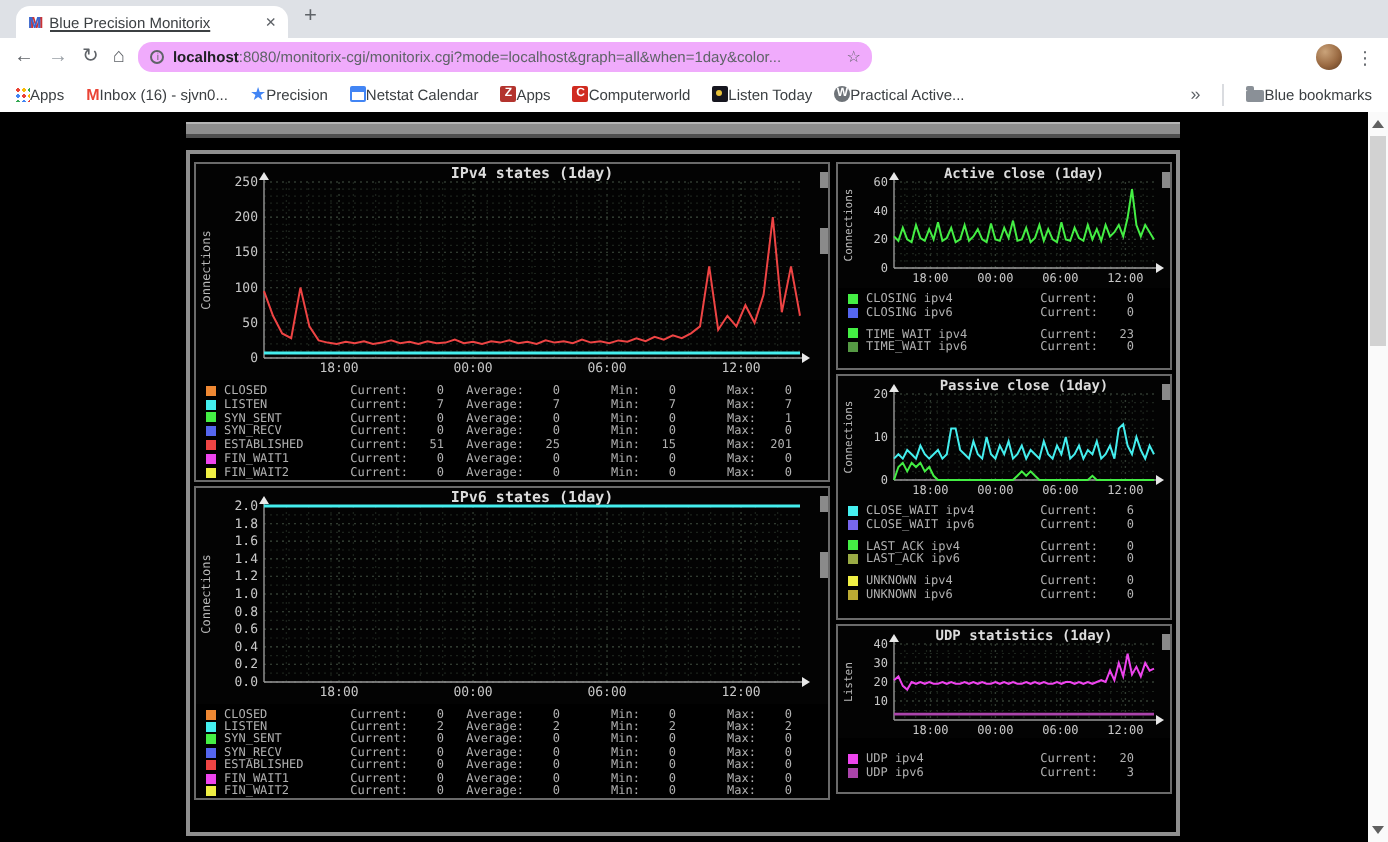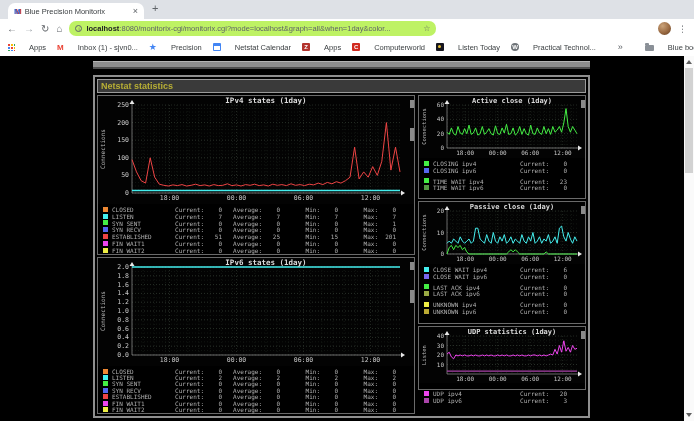--- a/index.html
+++ b/index.html
@@ -3,36 +3,36 @@
 <meta charset="utf-8">
 <style>
   html,body{margin:0;padding:0;}
   body{width:694px;height:421px;overflow:hidden;background:#000;font-family:"Liberation Sans",sans-serif;position:relative;}
 
   
   .browser{position:absolute;top:0;left:0;width:694px;height:56px;background:#fff;}
   .tabstrip{height:19px;background:#dee1e6;position:relative;}
   .tab{position:absolute;left:8px;top:3px;width:136px;height:16px;background:#fff;border-radius:7px 7px 0 0;display:flex;align-items:center;padding:0 6px;gap:4px;box-sizing:border-box;}
   .favicon{font-weight:bold;font-size:8px;color:#3a66cc;text-shadow:1px 0 0 #cc3333;flex:0 0 auto;}
-  .tab-title{font-size:7.5px;color:#3c4043;white-space:nowrap;overflow:hidden;flex:1;}
+  .tab-title{font-size:7.5px;color:#3c4043;white-space:nowrap;overflow:hidden;flex:1;text-decoration:underline;}
   .tab-close{font-size:9px;color:#5f6368;flex:0 0 auto;}
   .newtab{position:absolute;left:152px;top:2px;font-size:11px;color:#5f6368;}
   .toolbar{height:19px;background:#fff;display:flex;align-items:center;padding:0 7px;gap:7px;}
   .nav-ic{color:#5f6368;font-size:10px;line-height:10px;}
   .nav-fwd{color:#9aa0a6;}
-  .omnibox{width:367px;height:15px;background:#bef264;border-radius:7px;display:flex;align-items:center;padding:0 6px;gap:4px;box-sizing:border-box;overflow:hidden;}
+  .omnibox{width:367px;height:15px;background:#f0abfc;border-radius:7px;display:flex;align-items:center;padding:0 6px;gap:4px;box-sizing:border-box;overflow:hidden;}
   .info-badge{flex:0 0 auto;width:7px;height:7px;border:1px solid #5f6368;border-radius:50%;font-size:5px;line-height:7px;text-align:center;color:#5f6368;box-sizing:border-box;}
   .url{font-size:7.5px;white-space:nowrap;overflow:hidden;flex:1;color:#5f6368;}
   .url b{color:#202124;font-weight:bold;}
   .star{color:#5f6368;font-size:8px;flex:0 0 auto;}
   .tb-spacer{flex:1;}
   .avatar{width:13px;height:13px;border-radius:50%;background:radial-gradient(circle at 35% 30%,#caa37a 0%,#9a6a42 55%,#5e3a1e 100%);}
   .kebab{color:#5f6368;font-size:9px;}
   .bookmarksbar{height:18px;background:#fff;display:flex;align-items:center;padding:0 8px;gap:11px;font-size:7.5px;color:#3c4043;box-sizing:border-box;}
-  .bm{display:flex;align-items:center;gap:14px;white-space:nowrap;}
+  .bm{display:flex;align-items:center;gap:0;white-space:nowrap;}
   .bm-ic{width:8px;height:8px;flex:0 0 auto;display:inline-block;position:relative;}
   .ic-apps{width:7px;height:7px;background:
     radial-gradient(circle 1px at 1px 1px,#ea4335 99%,transparent),radial-gradient(circle 1px at 4px 1px,#fbbc05 99%,transparent),radial-gradient(circle 1px at 7px 1px,#34a853 99%,transparent),
     radial-gradient(circle 1px at 1px 4px,#4285f4 99%,transparent),radial-gradient(circle 1px at 4px 4px,#ea4335 99%,transparent),radial-gradient(circle 1px at 7px 4px,#fbbc05 99%,transparent),
     radial-gradient(circle 1px at 1px 7px,#34a853 99%,transparent),radial-gradient(circle 1px at 4px 7px,#4285f4 99%,transparent),radial-gradient(circle 1px at 7px 7px,#ea4335 99%,transparent);}
   .ic-gmail{color:#ea4335;font-weight:bold;font-size:8px;width:auto;height:auto;}
   .ic-star{color:#4285f4;font-size:9px;width:auto;height:auto;line-height:8px;}
   .ic-cal{background:#4285f4;border-radius:1px;}
   .ic-cal::after{content:"";position:absolute;left:1px;top:3px;right:1px;bottom:1px;background:#fff;}
   .ic-zdnet{background:#b3342e;border-radius:1px;color:#fff;font-size:6px;line-height:8px;text-align:center;font-weight:bold;}
@@ -48,21 +48,21 @@
 
   
   .page{position:absolute;top:56px;left:0;width:694px;height:365px;background:#000;}
   .prev-bar{position:absolute;left:93px;top:5px;width:497px;height:8px;background:#8e8e8e;border-top:1px solid #b5b5b5;border-bottom:2px solid #4f4f4f;box-sizing:border-box;}
   .netstat{position:absolute;left:93px;top:19px;width:497px;height:343px;border:2px solid #8f8f8f;background:#000;box-sizing:border-box;padding:2px;}
   .section-header{height:14px;background:#3a3a3a;border:1px solid #9a9a9a;box-sizing:border-box;color:#b7ae35;font-weight:bold;font-size:9px;line-height:12px;padding-left:3px;}
   .cols{display:flex;gap:3px;margin-top:2px;}
   .col-l{width:318px;display:flex;flex-direction:column;gap:2px;}
   .col-r{flex:1;display:flex;flex-direction:column;gap:2px;}
   .panel{border:1px solid #6a6a6a;background:#000;position:relative;box-sizing:border-box;}
-  #p-ipv4{height:160px;} #p-ipv6{height:157px;} #p-act{height:104px;} #p-pas{height:123px;} #p-udp{height:64px;}
+  #p-ipv4{height:160px;} #p-ipv6{height:157px;} #p-act{height:104px;} #p-pas{height:123px;} #p-udp{height:85px;}
   .panel svg{position:absolute;left:0;top:0;}
   .sliver i{position:absolute;right:0;width:4px;background:#8a8a8a;display:block;}
   .sliver .s1{top:4px;height:8px;}
   .sliver .s2{top:32px;height:13px;}
 
   .legend{position:absolute;left:5px;right:6px;font-family:"DejaVu Sans Mono",monospace;font-size:6px;color:#b0b0b0;}
   #p-ipv4 .legend{top:110px;} #p-ipv6 .legend{top:110px;}
   #p-act .legend{top:64px;} #p-pas .legend{top:64px;} #p-udp .legend{top:63px;}
   .lrow{display:flex;align-items:center;height:6.8px;}
   #p-ipv6 .lrow{height:6.4px;}
@@ -106,21 +106,21 @@
     <span class="avatar"></span>
     <span class="kebab">⋮</span>
   </div>
   <div class="bookmarksbar">
     <span class="bm">
         <span class="bm-ic ic-apps"></span>
         <span>Apps</span>
       </span>
     <span class="bm">
         <span class="bm-ic ic-gmail">M</span>
-        <span>Inbox (1) - sjvn0...</span>
+        <span>Inbox (16) - sjvn0...</span>
       </span>
     <span class="bm">
         <span class="bm-ic ic-star">★</span>
         <span>Precision</span>
       </span>
     <span class="bm">
         <span class="bm-ic ic-cal"></span>
         <span>Netstat Calendar</span>
       </span>
     <span class="bm">
@@ -130,36 +130,35 @@
     <span class="bm">
         <span class="bm-ic ic-cw">C</span>
         <span>Computerworld</span>
       </span>
     <span class="bm">
         <span class="bm-ic ic-lt"></span>
         <span>Listen Today</span>
       </span>
     <span class="bm">
         <span class="bm-ic ic-wp">W</span>
-        <span>Practical Technol...</span>
+        <span>Practical Active...</span>
       </span>
     <span class="bm-spacer"></span>
     <span class="bm-chevron">»</span>
     <span class="bm-divider"></span>
     <span class="bm">
         <span class="bm-ic ic-folder"></span>
         <span>Blue bookmarks</span>
       </span>
   </div>
 </div>
 
 <div class="page">
   <div class="prev-bar"></div>
   <div class="netstat">
-    <div class="section-header">Netstat statistics</div>
     <div class="cols">
       <div class="col-l">
         <div class="panel" id="p-ipv4">
             <svg width="316" height="108">
               <rect x="0" y="0" width="316" height="108" fill="#030303"></rect>
               <line x1="45.166666666666664" y1="9" x2="45.166666666666664" y2="97" stroke="#1c231c" stroke-width="0.6" stroke-dasharray="1,2"></line>
               <line x1="56.33333333333333" y1="9" x2="56.33333333333333" y2="97" stroke="#1c231c" stroke-width="0.6" stroke-dasharray="1,2"></line>
               <line x1="67.5" y1="9" x2="67.5" y2="97" stroke="#1c231c" stroke-width="0.6" stroke-dasharray="1,2"></line>
               <line x1="78.66666666666666" y1="9" x2="78.66666666666666" y2="97" stroke="#1c231c" stroke-width="0.6" stroke-dasharray="1,2"></line>
               <line x1="89.83333333333334" y1="9" x2="89.83333333333334" y2="97" stroke="#1c231c" stroke-width="0.6" stroke-dasharray="1,2"></line>

